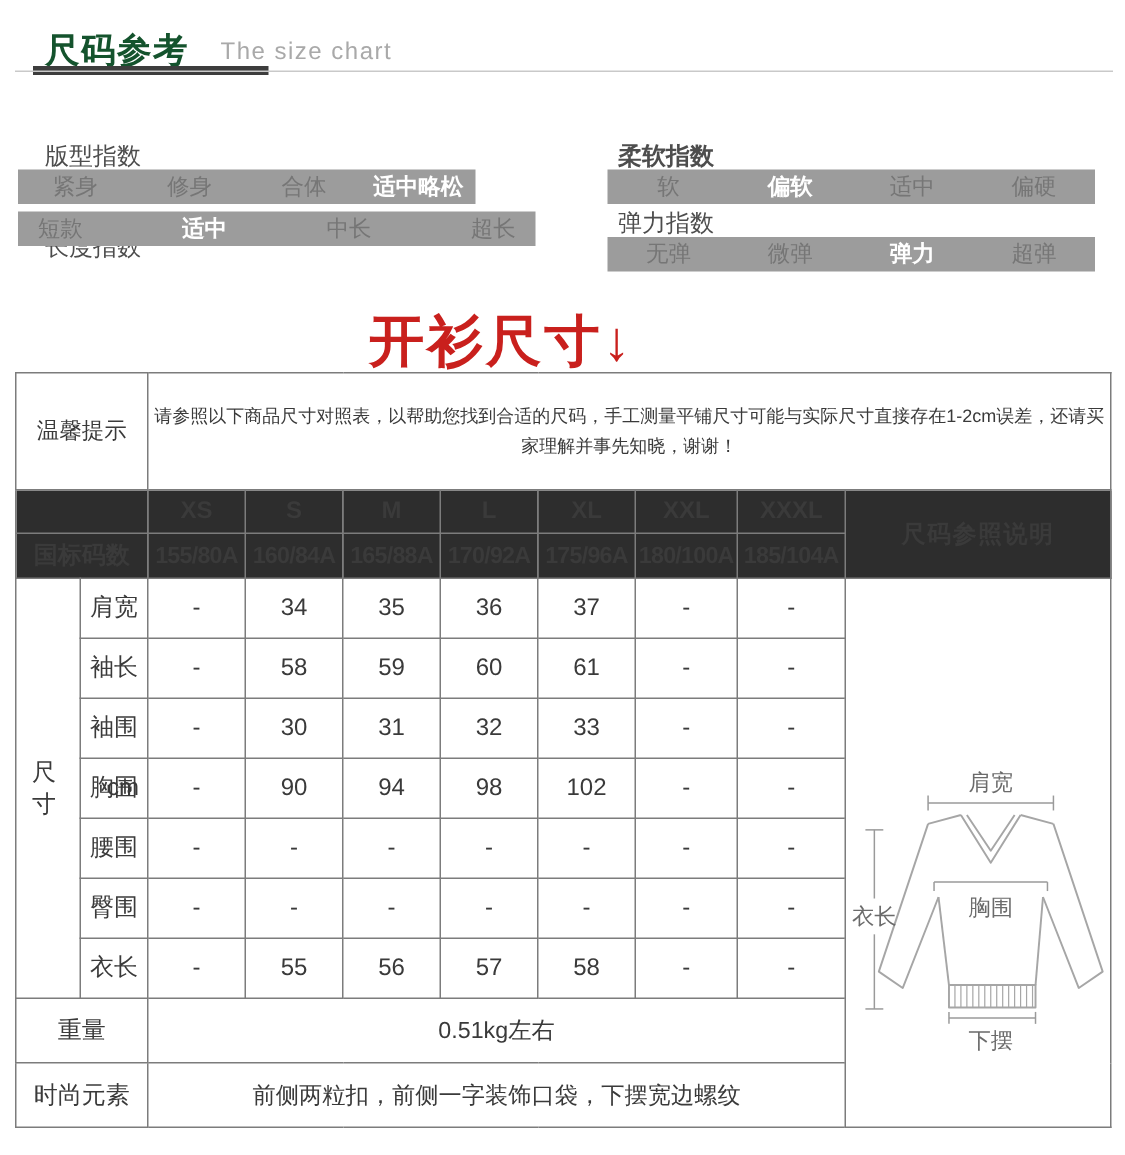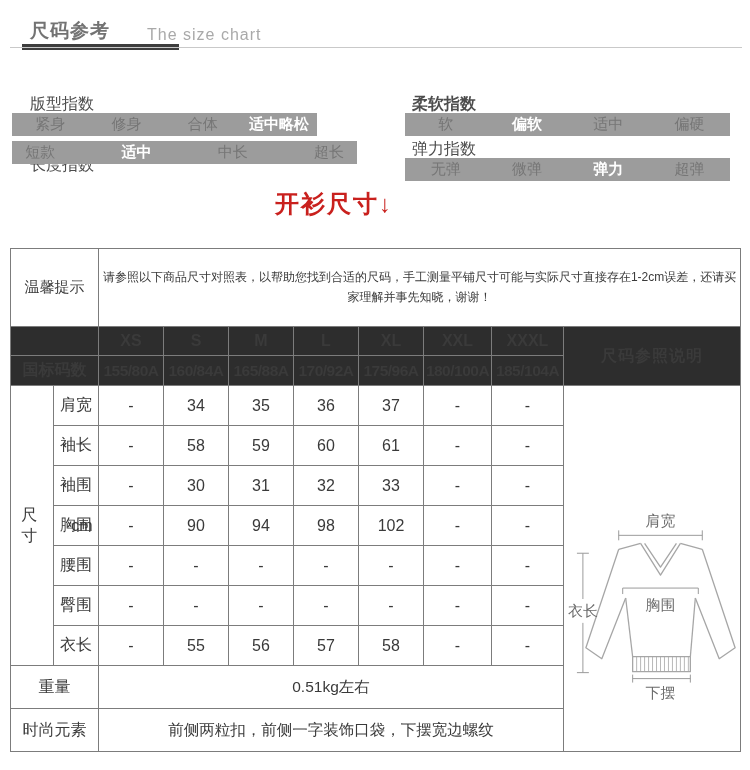--- a/index.html
+++ b/index.html
@@ -1,34 +1,34 @@
 <!DOCTYPE html>
 <html><head>
 <meta charset="utf-8">
 <style>
   * { margin:0; padding:0; box-sizing:border-box; }
   html,body { background:#fff; }
   body { font-family:"Liberation Sans","DejaVu Sans",sans-serif; color:#3a3a3a; }
   .page { position:relative; width:750px; height:770px; background:#ffffff; overflow:hidden; }
 
   
-  .hd-title { position:absolute; left:30px; top:18px; font-size:19px; font-weight:bold; color:#737373; letter-spacing:1px; }
+  .hd-title { position:absolute; left:30px; top:18px; font-size:23px; font-weight:bold; color:#14532d; letter-spacing:1px; }
   .hd-sub   { position:absolute; left:147px; top:26px; font-size:16px; color:#a9a9a9; letter-spacing:1px; }
   .hd-line-thin  { position:absolute; left:10px; top:47px; width:732px; height:1px; background:#c9c9c9; }
   .hd-line-thick { position:absolute; left:22px; top:44px; width:157px; height:6px; background:#3d3d3d; }
 
   
   .idx-label { position:absolute; font-size:16px; color:#4d4d4d; }
   .idx-bar { position:absolute; height:23px; background:#9c9c9c; display:flex; align-items:center; }
   .idx-bar span { flex:1; text-align:center; font-size:15px; color:#767676; white-space:nowrap; }
   .idx-bar span.sel { color:#ffffff; font-weight:bold; }
 
   
-  .sec-title { position:absolute; left:0; top:188px; width:668px; text-align:center;
-               font-size:24px; font-weight:bold; color:#c9201d; letter-spacing:2px; }
+  .sec-title { position:absolute; left:0; top:203px; width:668px; text-align:center;
+               font-size:37px; font-weight:bold; color:#c9201d; letter-spacing:2px; }
 
   
   table.size { position:absolute; left:10px; top:248px; width:730px;
                border-collapse:collapse; table-layout:fixed;
                border:1px solid #5a5a5a; font-size:16px; }
   table.size td { border:1px solid #7c7c7c; text-align:center; vertical-align:middle; padding:0; color:#3a3a3a; }
   td.dark { background:#2d2d2d; color:#ffffff; font-weight:bold; }
   .tip-label { font-size:15px;font-family:Liberation Mono, monospace; }
   .tip-text  { font-size:12px; line-height:1.6; padding:0 26px; color:#2e2e2e; }
   .szhead { font-size:16px; }

